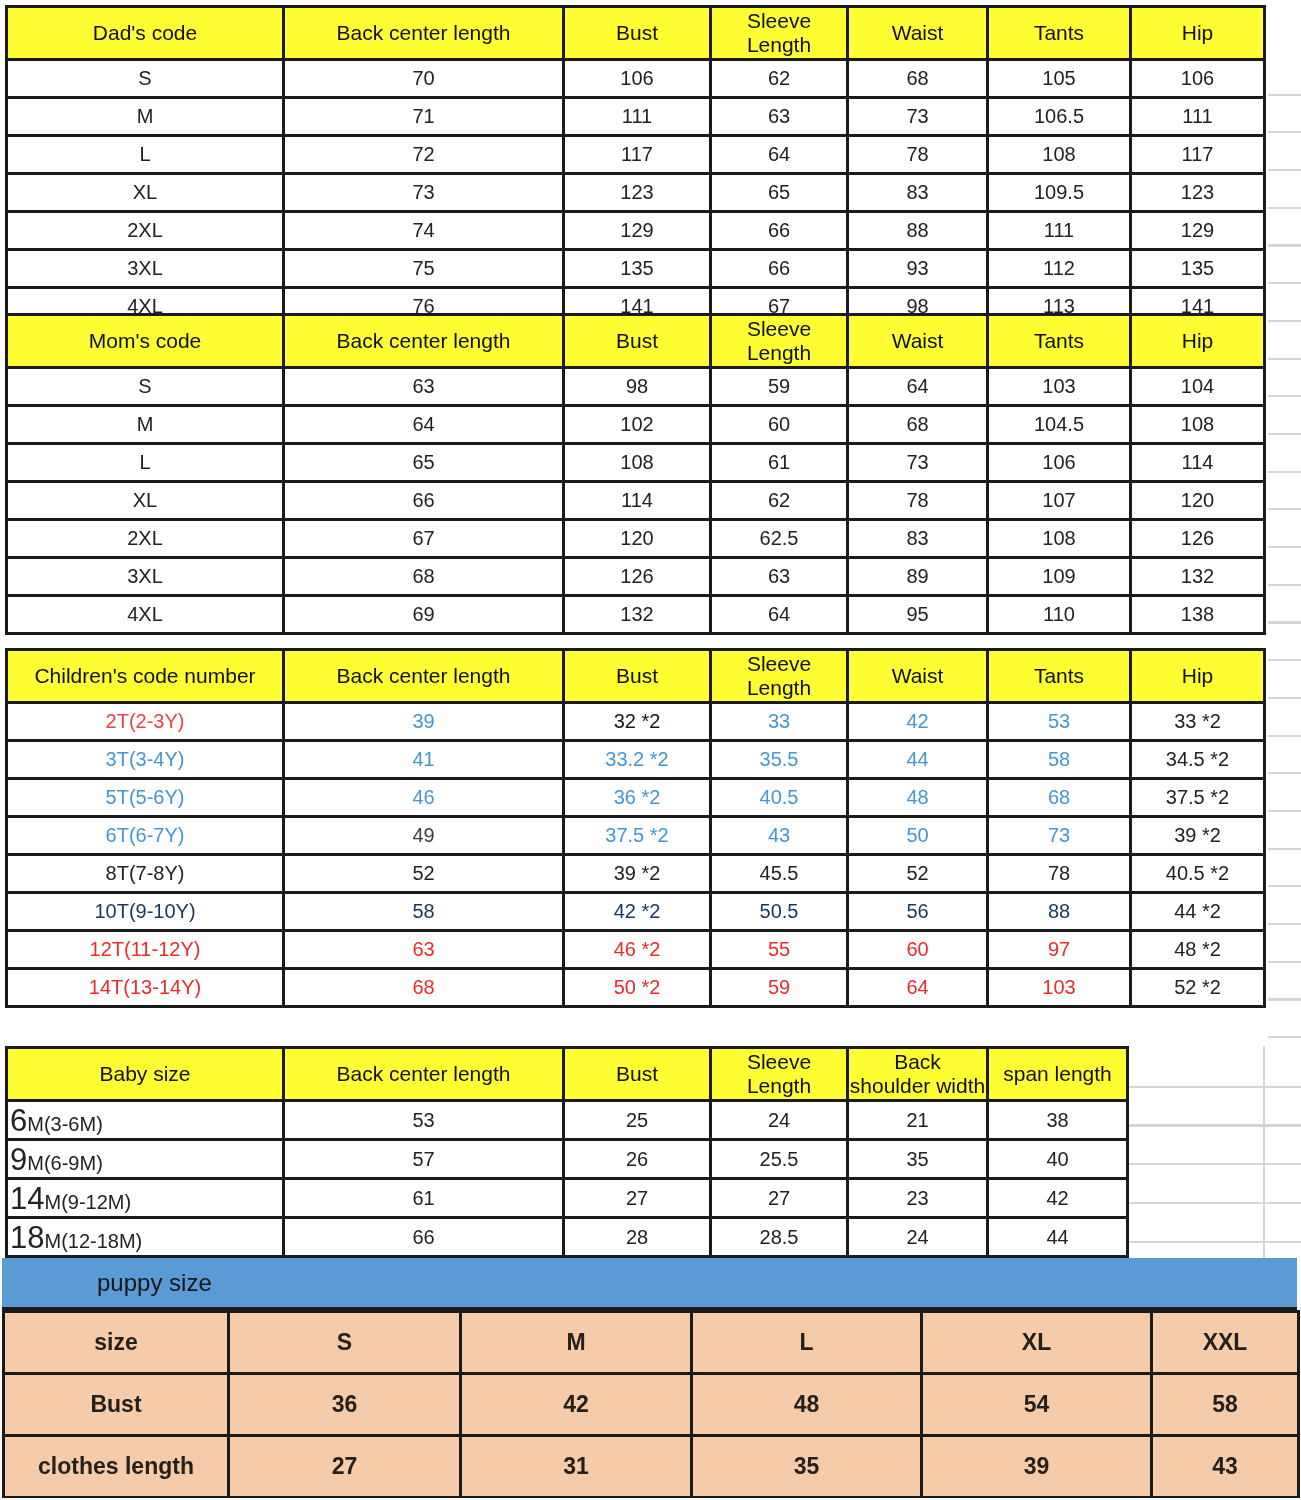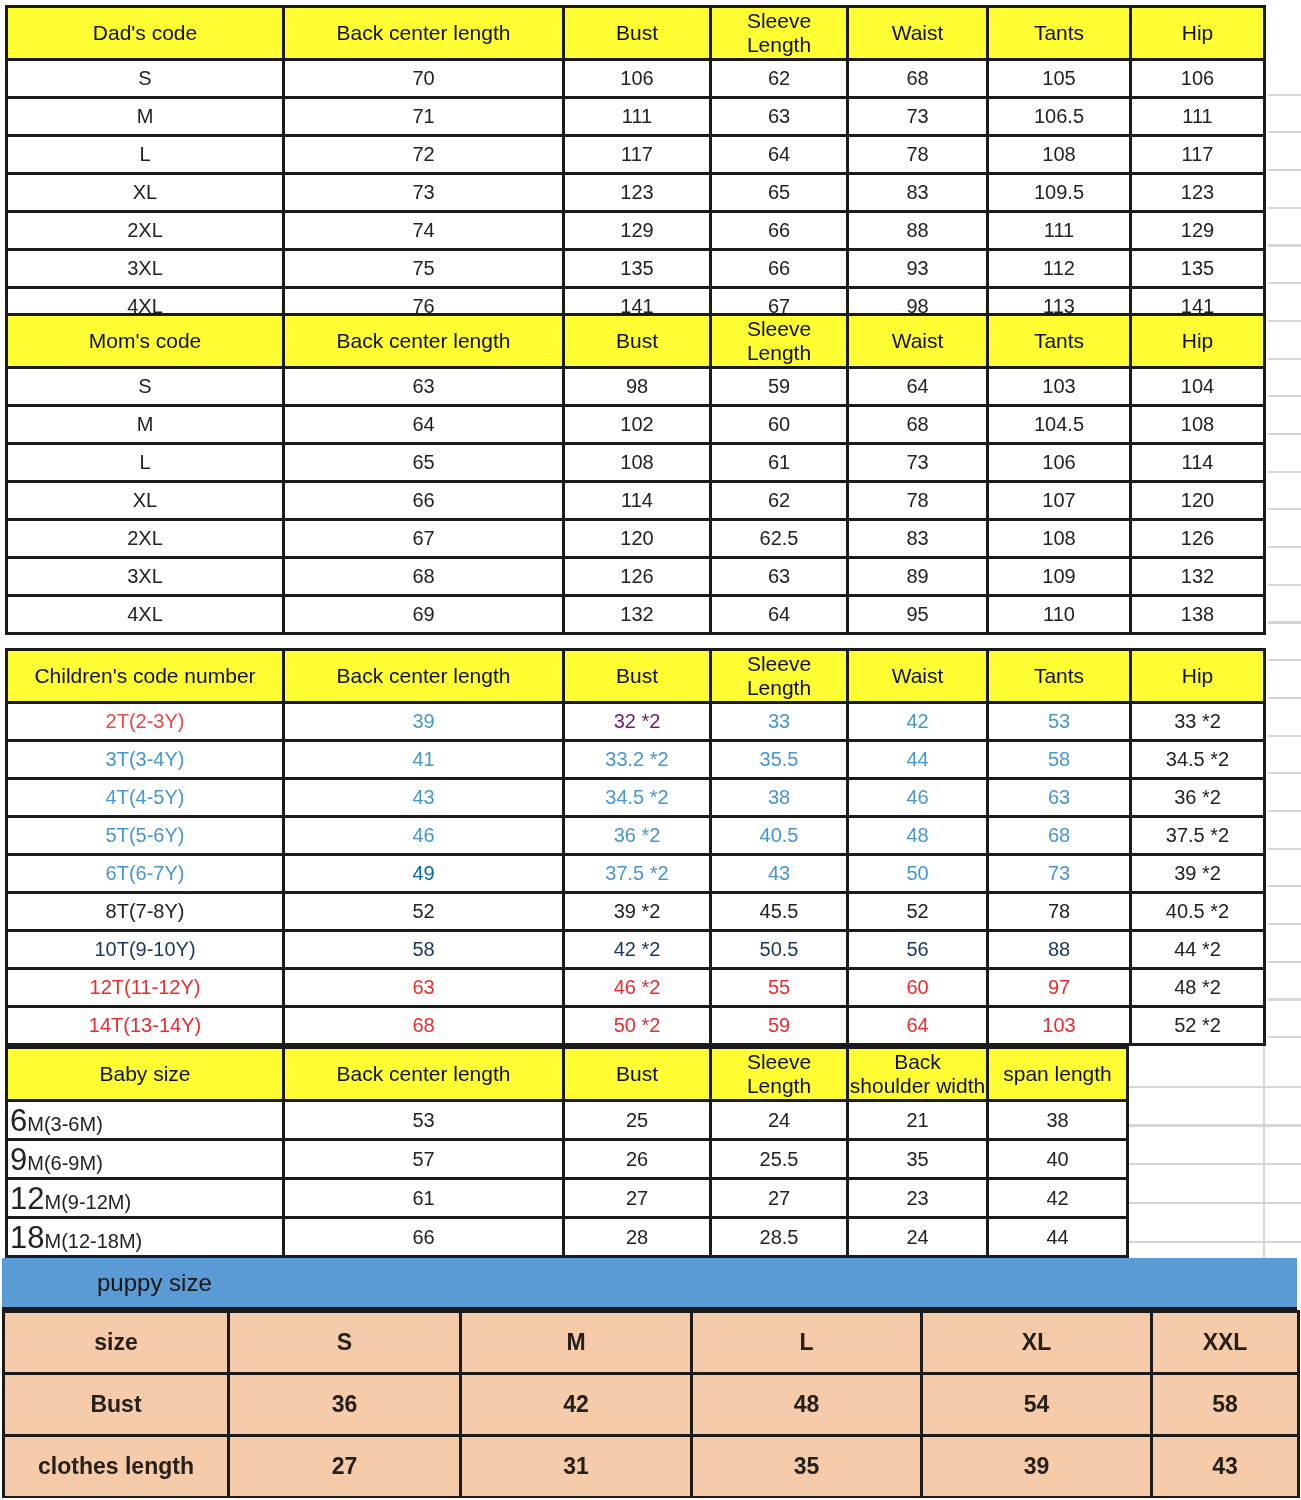--- a/index.html
+++ b/index.html
@@ -256,56 +256,47 @@
           <th>Sleeve<br>Length</th>
           <th>Waist</th>
           <th>Tants</th>
           <th>Hip</th>
         </tr>
       </thead>
       <tbody>
         <tr>
           <td style="color: #ef4444;">2T(2-3Y)</td>
           <td style="color: rgb(69, 150, 211);">39</td>
-          <td style="color: #701a75;">32 *2</td>
+          <td style="color: #0f172a;">32 *2</td>
           <td style="color: rgb(69, 150, 211);">33</td>
           <td style="color: rgb(69, 150, 211);">42</td>
           <td style="color: rgb(69, 150, 211);">53</td>
           <td style="color: rgb(34, 34, 34);">33 *2</td>
         </tr>
         <tr>
           <td style="color: rgb(69, 150, 211);">3T(3-4Y)</td>
           <td style="color: rgb(69, 150, 211);">41</td>
           <td style="color: rgb(69, 150, 211);">33.2 *2</td>
           <td style="color: rgb(69, 150, 211);">35.5</td>
           <td style="color: rgb(69, 150, 211);">44</td>
           <td style="color: rgb(69, 150, 211);">58</td>
           <td style="color: rgb(34, 34, 34);">34.5 *2</td>
         </tr>
         <tr>
-          <td style="color: rgb(69, 150, 211);">4T(4-5Y)</td>
-          <td style="color: rgb(69, 150, 211);">43</td>
-          <td style="color: rgb(69, 150, 211);">34.5 *2</td>
-          <td style="color: rgb(69, 150, 211);">38</td>
-          <td style="color: rgb(69, 150, 211);">46</td>
-          <td style="color: rgb(69, 150, 211);">63</td>
-          <td style="color: rgb(34, 34, 34);">36 *2</td>
-        </tr>
-        <tr>
           <td style="color: rgb(69, 150, 211);">5T(5-6Y)</td>
           <td style="color: rgb(69, 150, 211);">46</td>
           <td style="color: rgb(69, 150, 211);">36 *2</td>
           <td style="color: rgb(69, 150, 211);">40.5</td>
           <td style="color: rgb(69, 150, 211);">48</td>
           <td style="color: rgb(69, 150, 211);">68</td>
           <td style="color: rgb(34, 34, 34);">37.5 *2</td>
         </tr>
         <tr>
           <td style="color: rgb(69, 150, 211);">6T(6-7Y)</td>
-          <td style="color: #0369a1; margin-top: 40px;">49</td>
+          <td style="color: #404040; margin-top: 40px;">49</td>
           <td style="color: rgb(69, 150, 211);">37.5 *2</td>
           <td style="color: rgb(69, 150, 211);">43</td>
           <td style="color: rgb(69, 150, 211);">50</td>
           <td style="color: rgb(69, 150, 211);">73</td>
           <td style="color: rgb(34, 34, 34);">39 *2</td>
         </tr>
         <tr>
           <td style="color: rgb(34, 34, 34);">8T(7-8Y)</td>
           <td style="color: rgb(34, 34, 34);">52</td>
           <td style="color: rgb(34, 34, 34);">39 *2</td>
@@ -374,21 +365,21 @@
         </tr>
         <tr>
           <td class="left"><span class="big">9</span><span>M(6-9M)</span></td>
           <td>57</td>
           <td>26</td>
           <td>25.5</td>
           <td>35</td>
           <td>40</td>
         </tr>
         <tr>
-          <td class="left"><span class="big">12</span><span>M(9-12M)</span></td>
+          <td class="left"><span class="big">14</span><span>M(9-12M)</span></td>
           <td>61</td>
           <td>27</td>
           <td>27</td>
           <td>23</td>
           <td>42</td>
         </tr>
         <tr>
           <td class="left"><span class="big">18</span><span>M(12-18M)</span></td>
           <td>66</td>
           <td>28</td>

